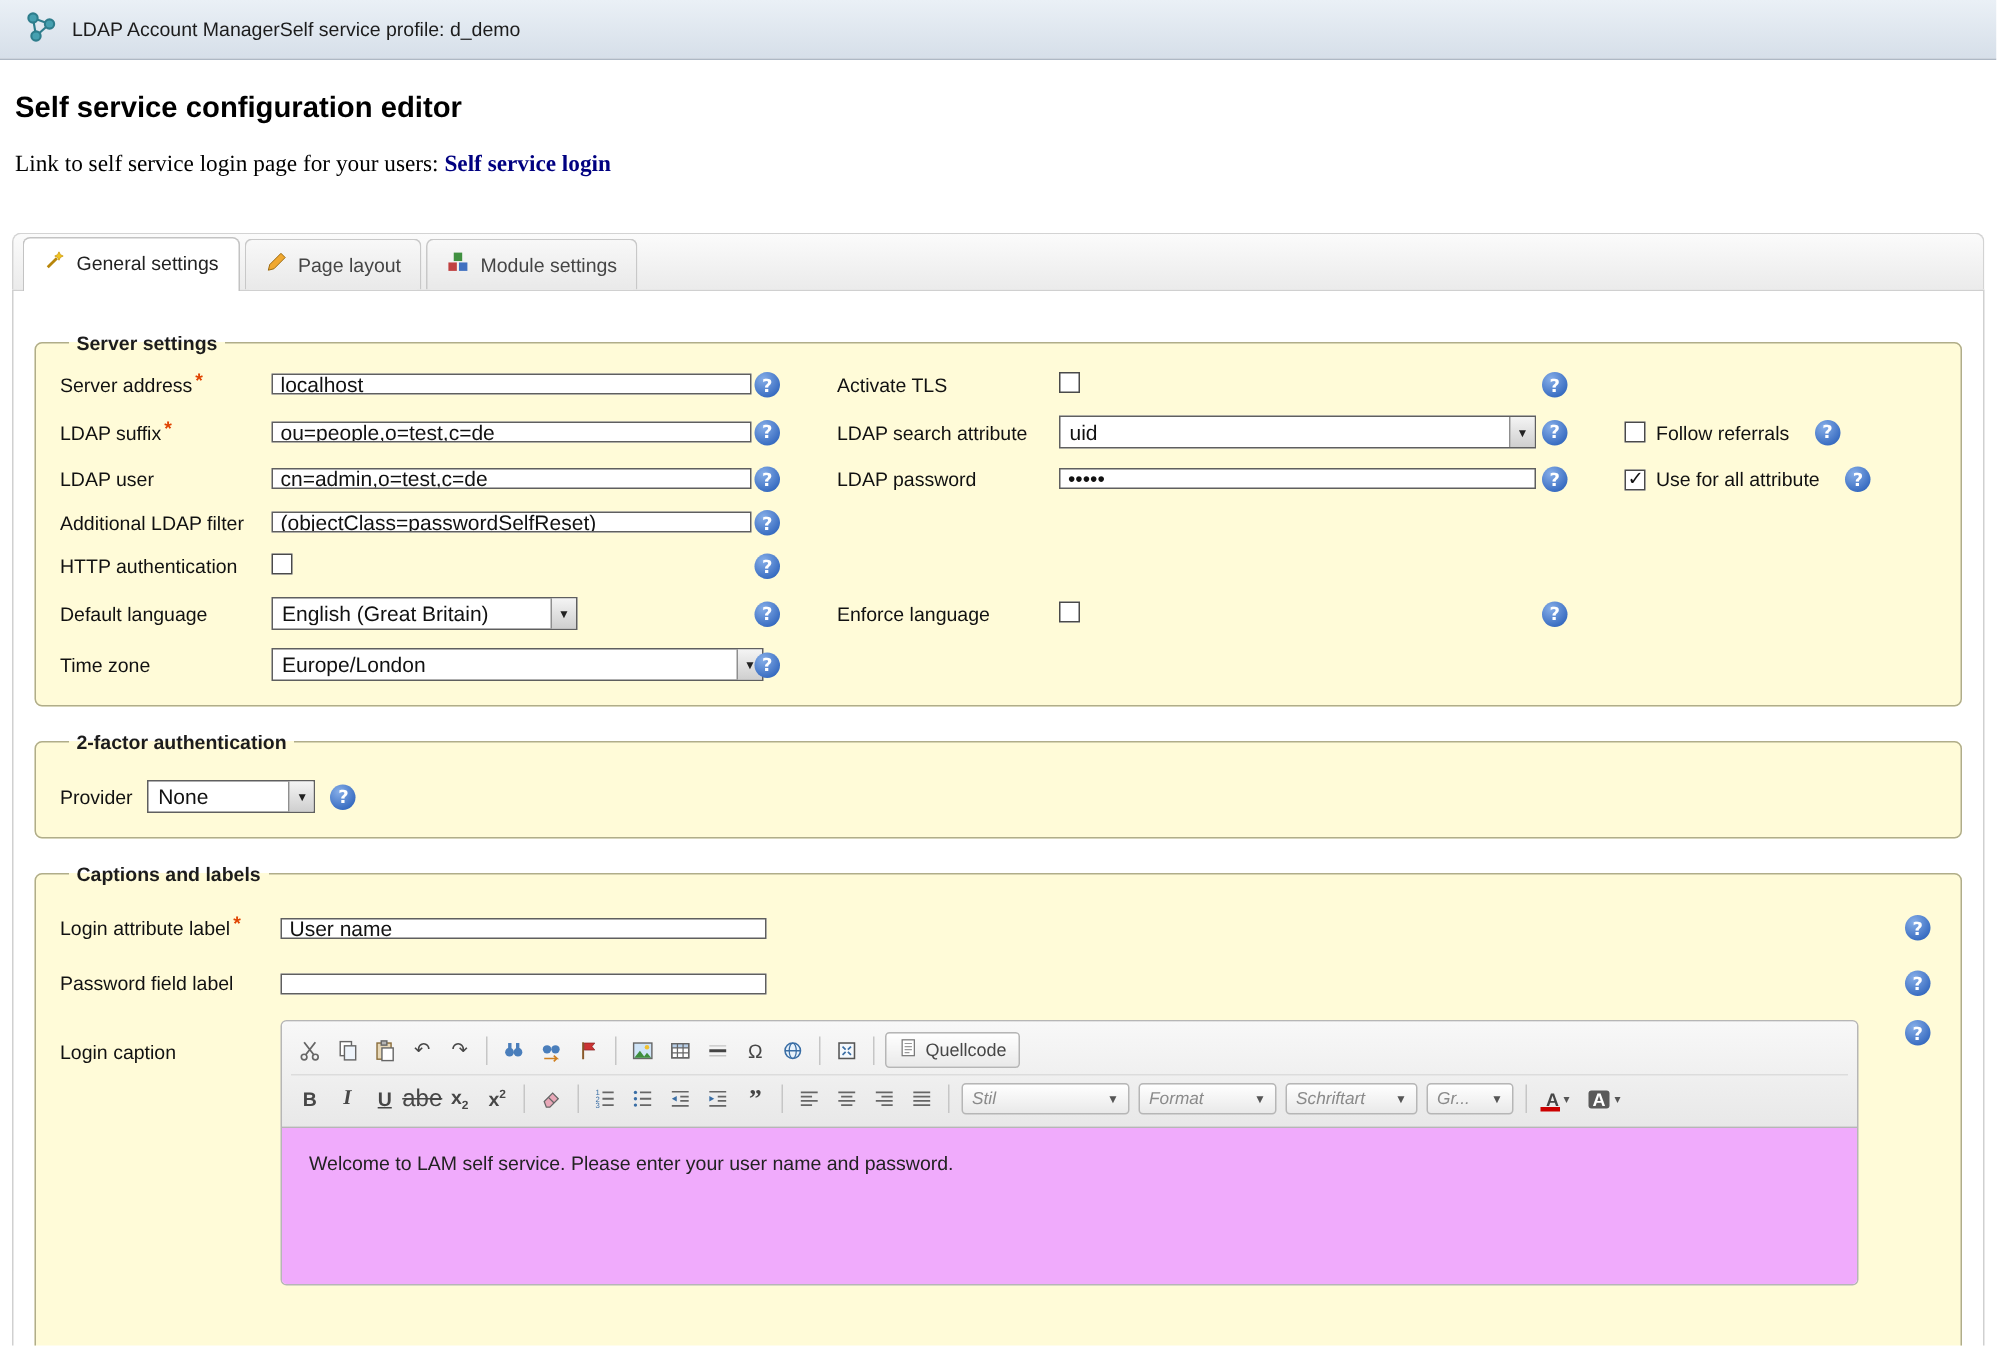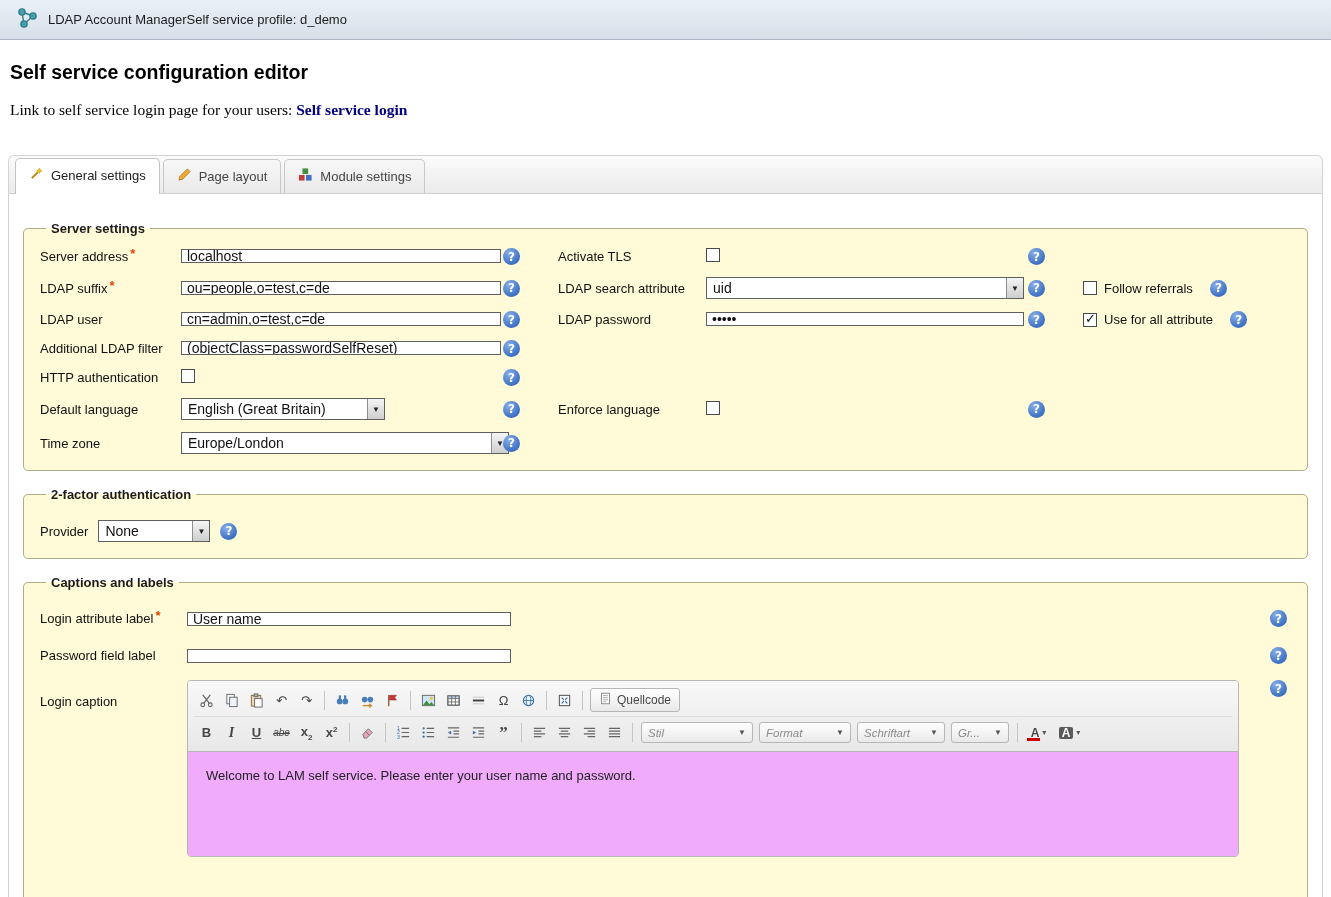--- a/index.html
+++ b/index.html
@@ -80,21 +80,21 @@
   .editor { width:1052px; border:1px solid #b6b6b6; border-radius:4px; background:#fff; overflow:hidden; }
   .toolbar { background:linear-gradient(#f8f8f8,#e8e8e8); border-bottom:1px solid #b6b6b6; padding:3px 6px; }
   .tb-row { display:flex; align-items:center; height:32px; }
   .tb-row + .tb-row { border-top:1px solid #dcdcdc; }
   .tbtn { width:25px; height:24px; display:inline-flex; align-items:center; justify-content:center;
     border-radius:2px; cursor:pointer; color:#474747; flex:0 0 auto; }
   .tbtn.glyph { font-size:13px; }
   .tbtn b { font-size:13px; }
   .tbtn .it { font-family:"Liberation Serif",serif; font-style:italic; font-weight:bold; font-size:14px; }
   .tbtn .un { text-decoration:underline; font-weight:bold; font-size:13px; }
-  .tbtn .st { font-size:10px; text-decoration:line-through;font-style:italic; }
+  .tbtn .st { font-size:16px; text-decoration:line-through; }
   .tbtn sub,.tbtn sup { font-size:8px; }
   .tb-sep { width:1px; height:19px; background:#c6c6c6; margin:0 5px; flex:0 0 auto; }
   .tb-combo { display:inline-flex; align-items:center; justify-content:space-between; height:21px;
     background:linear-gradient(#fff,#e9e9e9); border:1px solid #b6b6b6; border-radius:3px;
     padding:0 6px; margin:0 3px; cursor:pointer; flex:0 0 auto; }
   .tb-combo .lbl2 { font-size:11.5px; color:#8a8a8a; font-style:italic; }
   .tb-combo .dd { font-size:8px; color:#555; margin-left:8px; }
   .src-btn { display:inline-flex; align-items:center; gap:5px; height:24px; padding:0 8px; margin-left:2px;
     background:linear-gradient(#fff,#e9e9e9); border:1px solid #b6b6b6; border-radius:3px;
     color:#474747; font-size:12px; cursor:pointer; }

